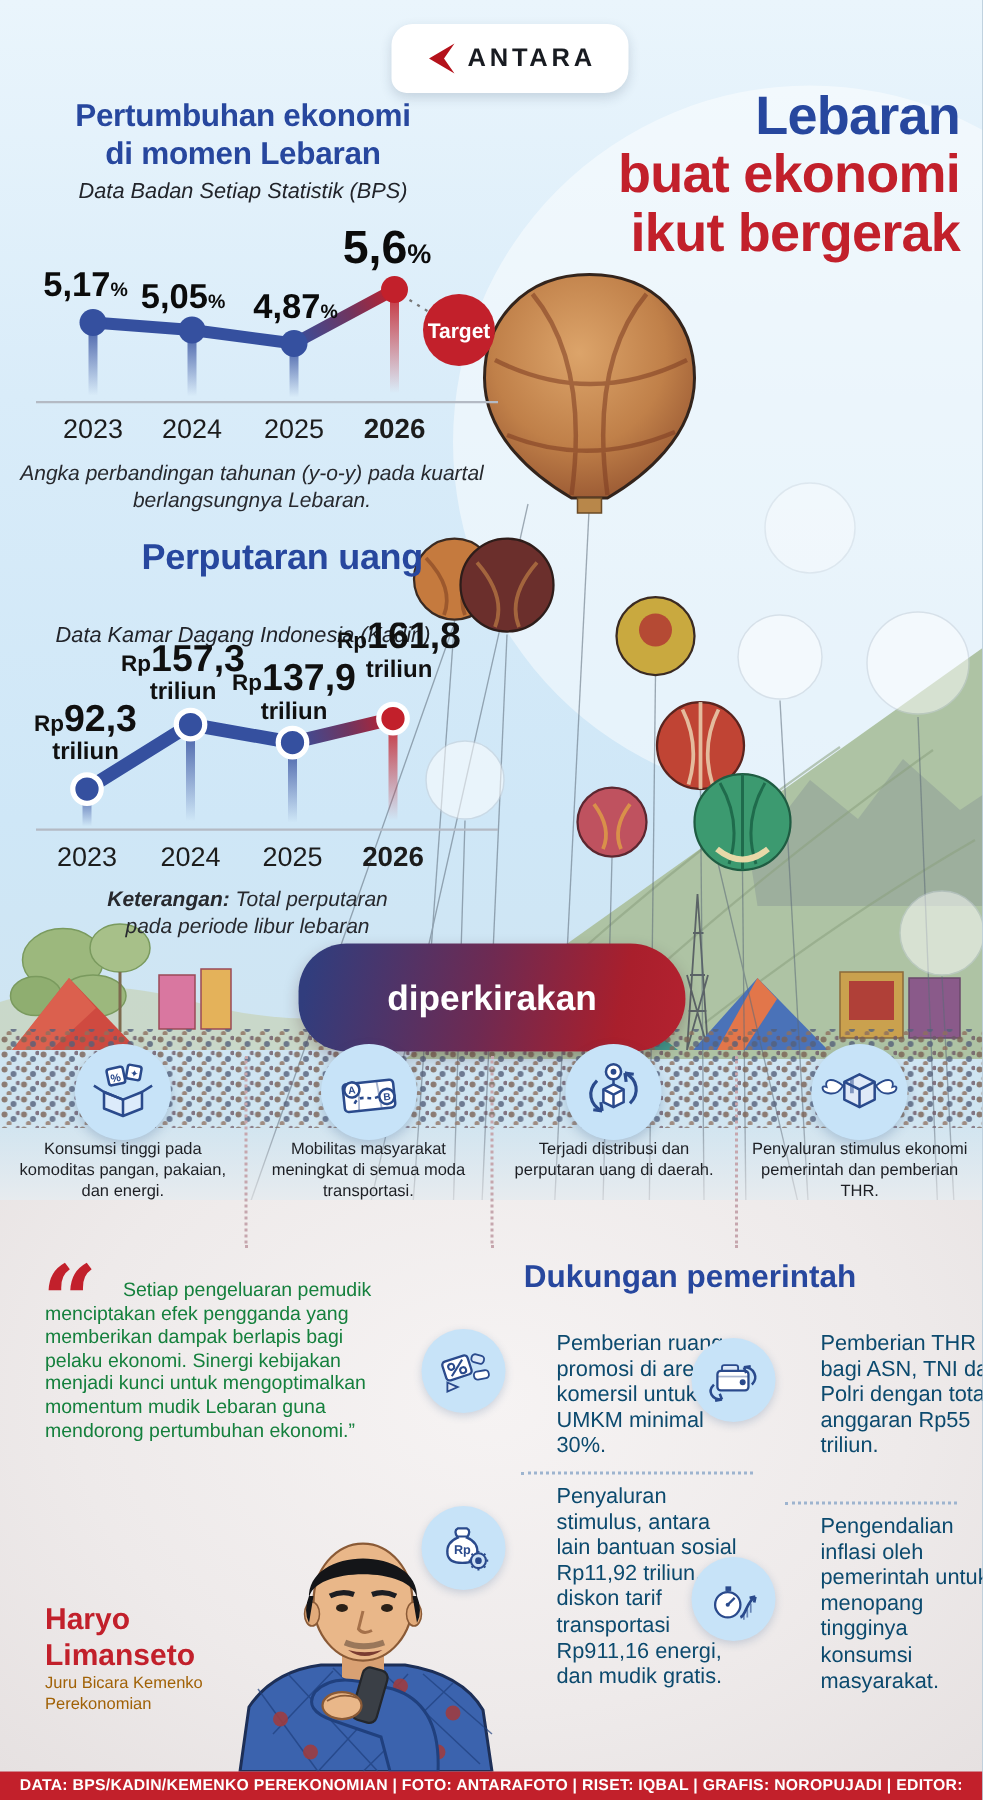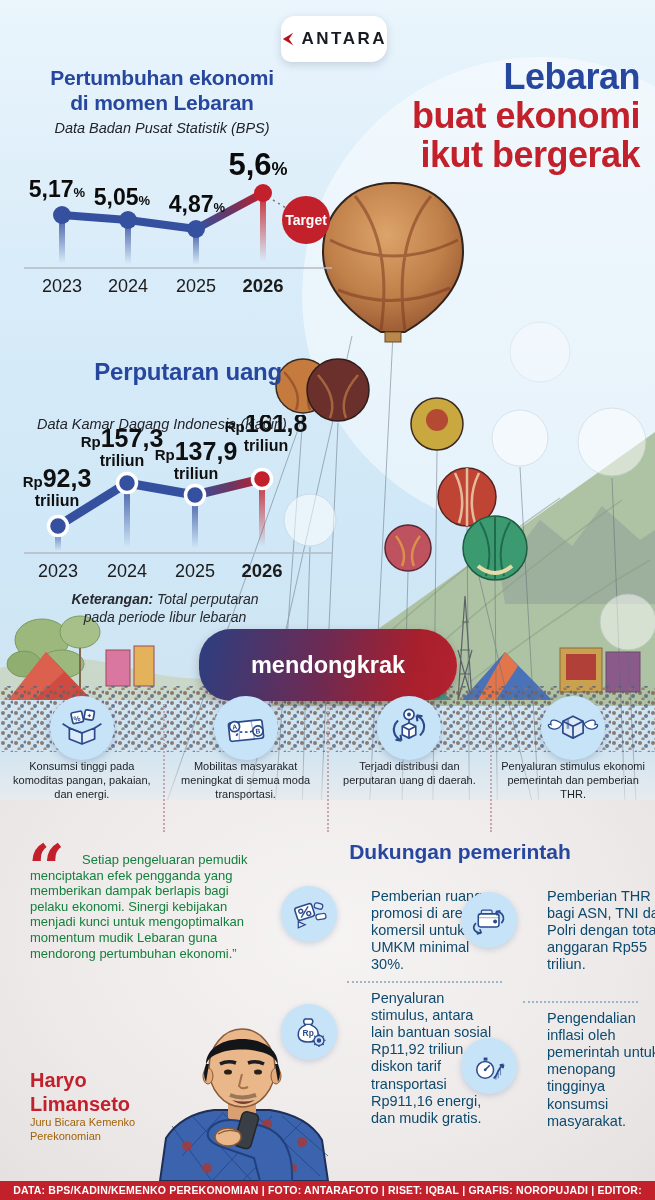--- a/index.html
+++ b/index.html
@@ -6,22 +6,22 @@
   #stage{position:relative;width:655px;height:1200px;margin:0 auto;overflow:hidden;
          font-family:"Liberation Sans","DejaVu Sans",sans-serif;background:#dceef9;}
   .abs{position:absolute;}
   
   .sky{left:0;top:0;width:655px;height:880px;
        background:linear-gradient(180deg,#eaf5fc 0%,#d9ecf9 30%,#cfe7f7 62%,#cfe2ec 100%);}
   .lower{left:0;top:800px;width:655px;height:381px;
          background:radial-gradient(ellipse at 50% 35%,#f6f3f3 0%,#eeeaea 60%,#e6e1e1 100%);}
   .scene{left:0;top:0;}
   
-  .logo{left:261px;top:16px;width:106px;height:46px;background:#fff;border-radius:14px 14px 16px 10px;
-        box-shadow:0 3px 8px rgba(40,60,90,.18);display:flex;align-items:center;justify-content:center;gap:7px;margin-left:20px;}
+  .logo{left:261px;top:16px;width:158px;height:46px;background:#fff;border-radius:14px 14px 16px 10px;
+        box-shadow:0 3px 8px rgba(40,60,90,.18);display:flex;align-items:center;justify-content:center;gap:7px;}
   .logo-text{font-weight:bold;font-size:17px;letter-spacing:2.5px;color:#181b21;}
   
   .c1-title{left:42px;top:66px;width:240px;text-align:center;color:#27479e;font-size:21px;font-weight:bold;line-height:1.18;letter-spacing:-.2px;}
   .c1-sub{left:12px;top:120px;width:300px;text-align:center;color:#22242a;font-size:14.5px;font-style:italic;}
   .c1-cap{left:8px;top:306px;width:320px;text-align:center;color:#27292e;font-size:14px;font-style:italic;line-height:1.3;}
   .c2-title{left:42px;top:358px;width:240px;text-align:right;color:#27479e;font-size:24px;font-weight:bold;letter-spacing:-.2px;}
   .c2-sub{left:12px;top:392px;width:300px;text-align:center;color:#22242a;font-size:14.5px;font-style:italic;margin-top:24px;}
   .c2-cap{left:65px;top:590px;width:200px;text-align:center;color:#27292e;font-size:14px;font-style:italic;line-height:1.3;}
   .c2-cap b{font-style:italic;}
   svg text{font-family:"Liberation Sans","DejaVu Sans",sans-serif;}
@@ -172,21 +172,21 @@
   <div class="abs lower z1"></div>
 
   <div class="abs logo z2">
     <svg width="22" height="24" viewBox="0 0 22 24">
       <path d="M20,2 L3,12 L20,22 L13,12 Z" fill="#b5121b"></path>
     </svg>
     <span class="logo-text">ANTARA</span>
   </div>
 
   <div class="abs c1-title z2">Pertumbuhan ekonomi di momen Lebaran</div>
-  <div class="abs c1-sub z2">Data Badan Pusat Statistik (BPS)</div>
+  <div class="abs c1-sub z2">Data Badan Setiap Statistik (BPS)</div>
   <svg id="chart1" class="abs z2" style="left:0;top:140px" width="345" height="162" viewBox="0 0 345 162">
       <defs>
         <linearGradient id="chart1-stem0" gradientUnits="userSpaceOnUse" x1="0" y1="75" x2="0" y2="128">
           <stop offset="0%" stop-color="#35509f" stop-opacity="0.95"></stop>
           <stop offset="92%" stop-color="#35509f" stop-opacity="0"></stop>
         </linearGradient>
         <linearGradient id="chart1-stem1" gradientUnits="userSpaceOnUse" x1="0" y1="80" x2="0" y2="128">
           <stop offset="0%" stop-color="#35509f" stop-opacity="0.95"></stop>
           <stop offset="92%" stop-color="#35509f" stop-opacity="0"></stop>
         </linearGradient>
@@ -221,20 +221,21 @@
       <text x="197" y="72" text-anchor="middle" fill="#0b0b0b" font-weight="bold"><tspan font-size="23">4,87</tspan><tspan font-size="13">%</tspan></text>
       <text x="258" y="35" text-anchor="middle" fill="#0b0b0b" font-weight="bold"><tspan font-size="31">5,6</tspan><tspan font-size="18">%</tspan></text>
       <text x="62" y="152" text-anchor="middle" fill="#1c1c1c" font-size="18" font-weight="normal">2023</text>
       <text x="128" y="152" text-anchor="middle" fill="#1c1c1c" font-size="18" font-weight="normal">2024</text>
       <text x="196" y="152" text-anchor="middle" fill="#1c1c1c" font-size="18" font-weight="normal">2025</text>
       <text x="263" y="152" text-anchor="middle" fill="#1c1c1c" font-size="18.5" font-weight="bold">2026</text>
       <line x1="273" y1="60" x2="291" y2="71" stroke="#777" stroke-width="1.5" stroke-dasharray="2,4"></line>
       <circle cx="306" cy="80" r="24" fill="#c2202b"></circle>
       <text x="306" y="85" text-anchor="middle" fill="#fff" font-weight="bold" font-size="14">Target</text>
     </svg>
+  <div class="abs c1-cap z2">Angka perbandingan tahunan (y-o-y) pada kuartal berlangsungnya Lebaran.</div>
 
   <div class="abs c2-title z2">Perputaran uang</div>
   <div class="abs c2-sub z2">Data Kamar Dagang Indonesia (Kadin)</div>
   <svg id="chart2" class="abs z2" style="left:0;top:415px" width="345" height="172" viewBox="0 0 345 172">
       <defs>
         <linearGradient id="chart2-stem0" gradientUnits="userSpaceOnUse" x1="0" y1="111" x2="0" y2="138">
           <stop offset="0%" stop-color="#35509f" stop-opacity="0.95"></stop>
           <stop offset="92%" stop-color="#35509f" stop-opacity="0"></stop>
         </linearGradient>
         <linearGradient id="chart2-stem1" gradientUnits="userSpaceOnUse" x1="0" y1="68" x2="0" y2="138">
@@ -285,21 +286,21 @@
     <span>Total perputaran pada periode libur lebaran</span>
   </div>
 
   <div class="abs headline z2">
     <div class="l1">Lebaran</div>
     <div class="l2">buat ekonomi</div>
     <div class="l3">ikut bergerak</div>
   </div>
 
   <div class="abs banner z2">
-    <div>mendongkrak</div>
+    <div>diperkirakan</div>
   </div>
 
   <div class="abs factors z2">
     <div class="factor">
       <div class="icircle">
         <svg width="54" height="54" viewBox="0 0 64 64">
           <g stroke="#2a4a8c" stroke-width="2" fill="#fff" stroke-linejoin="round">
             <rect x="20" y="13" width="13" height="13" rx="2" transform="rotate(-12 26 20)"></rect>
             <rect x="35" y="11" width="11" height="11" rx="2" transform="rotate(10 40 17)"></rect>
             <path d="M17,32 L32,38 L47,32 L47,45 L32,51 L17,45 Z" fill="#dcebfb"></path>

